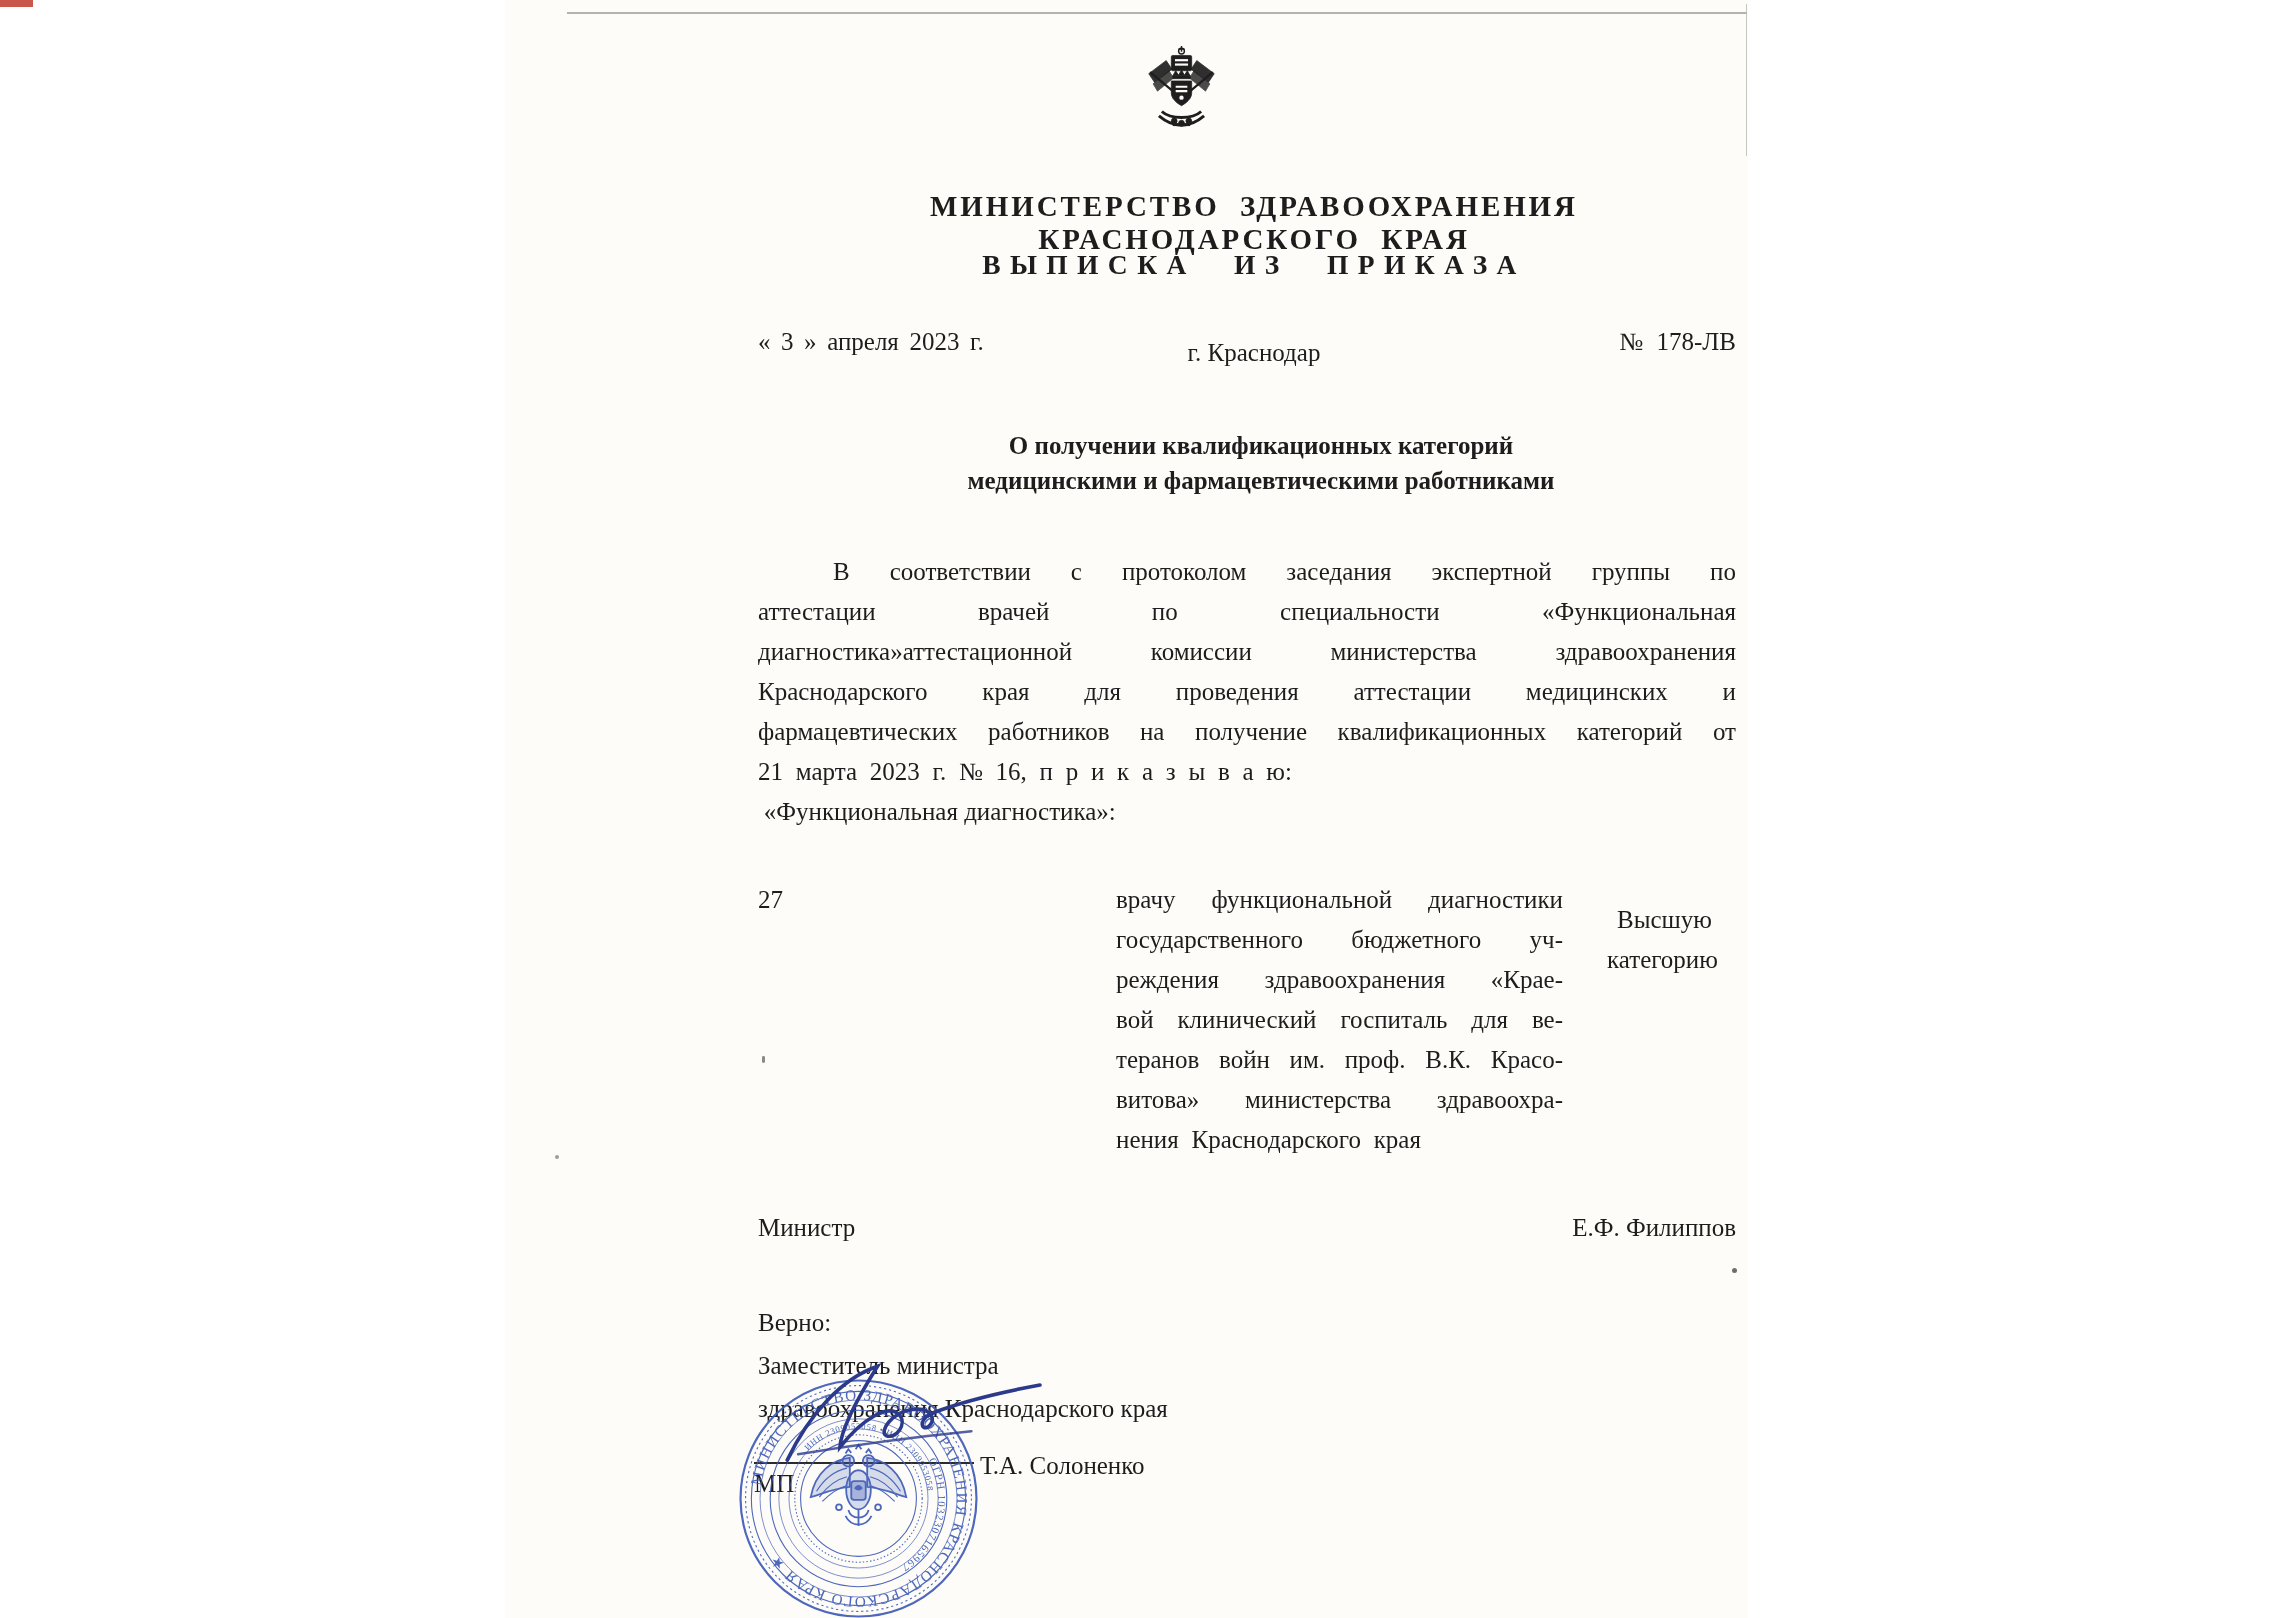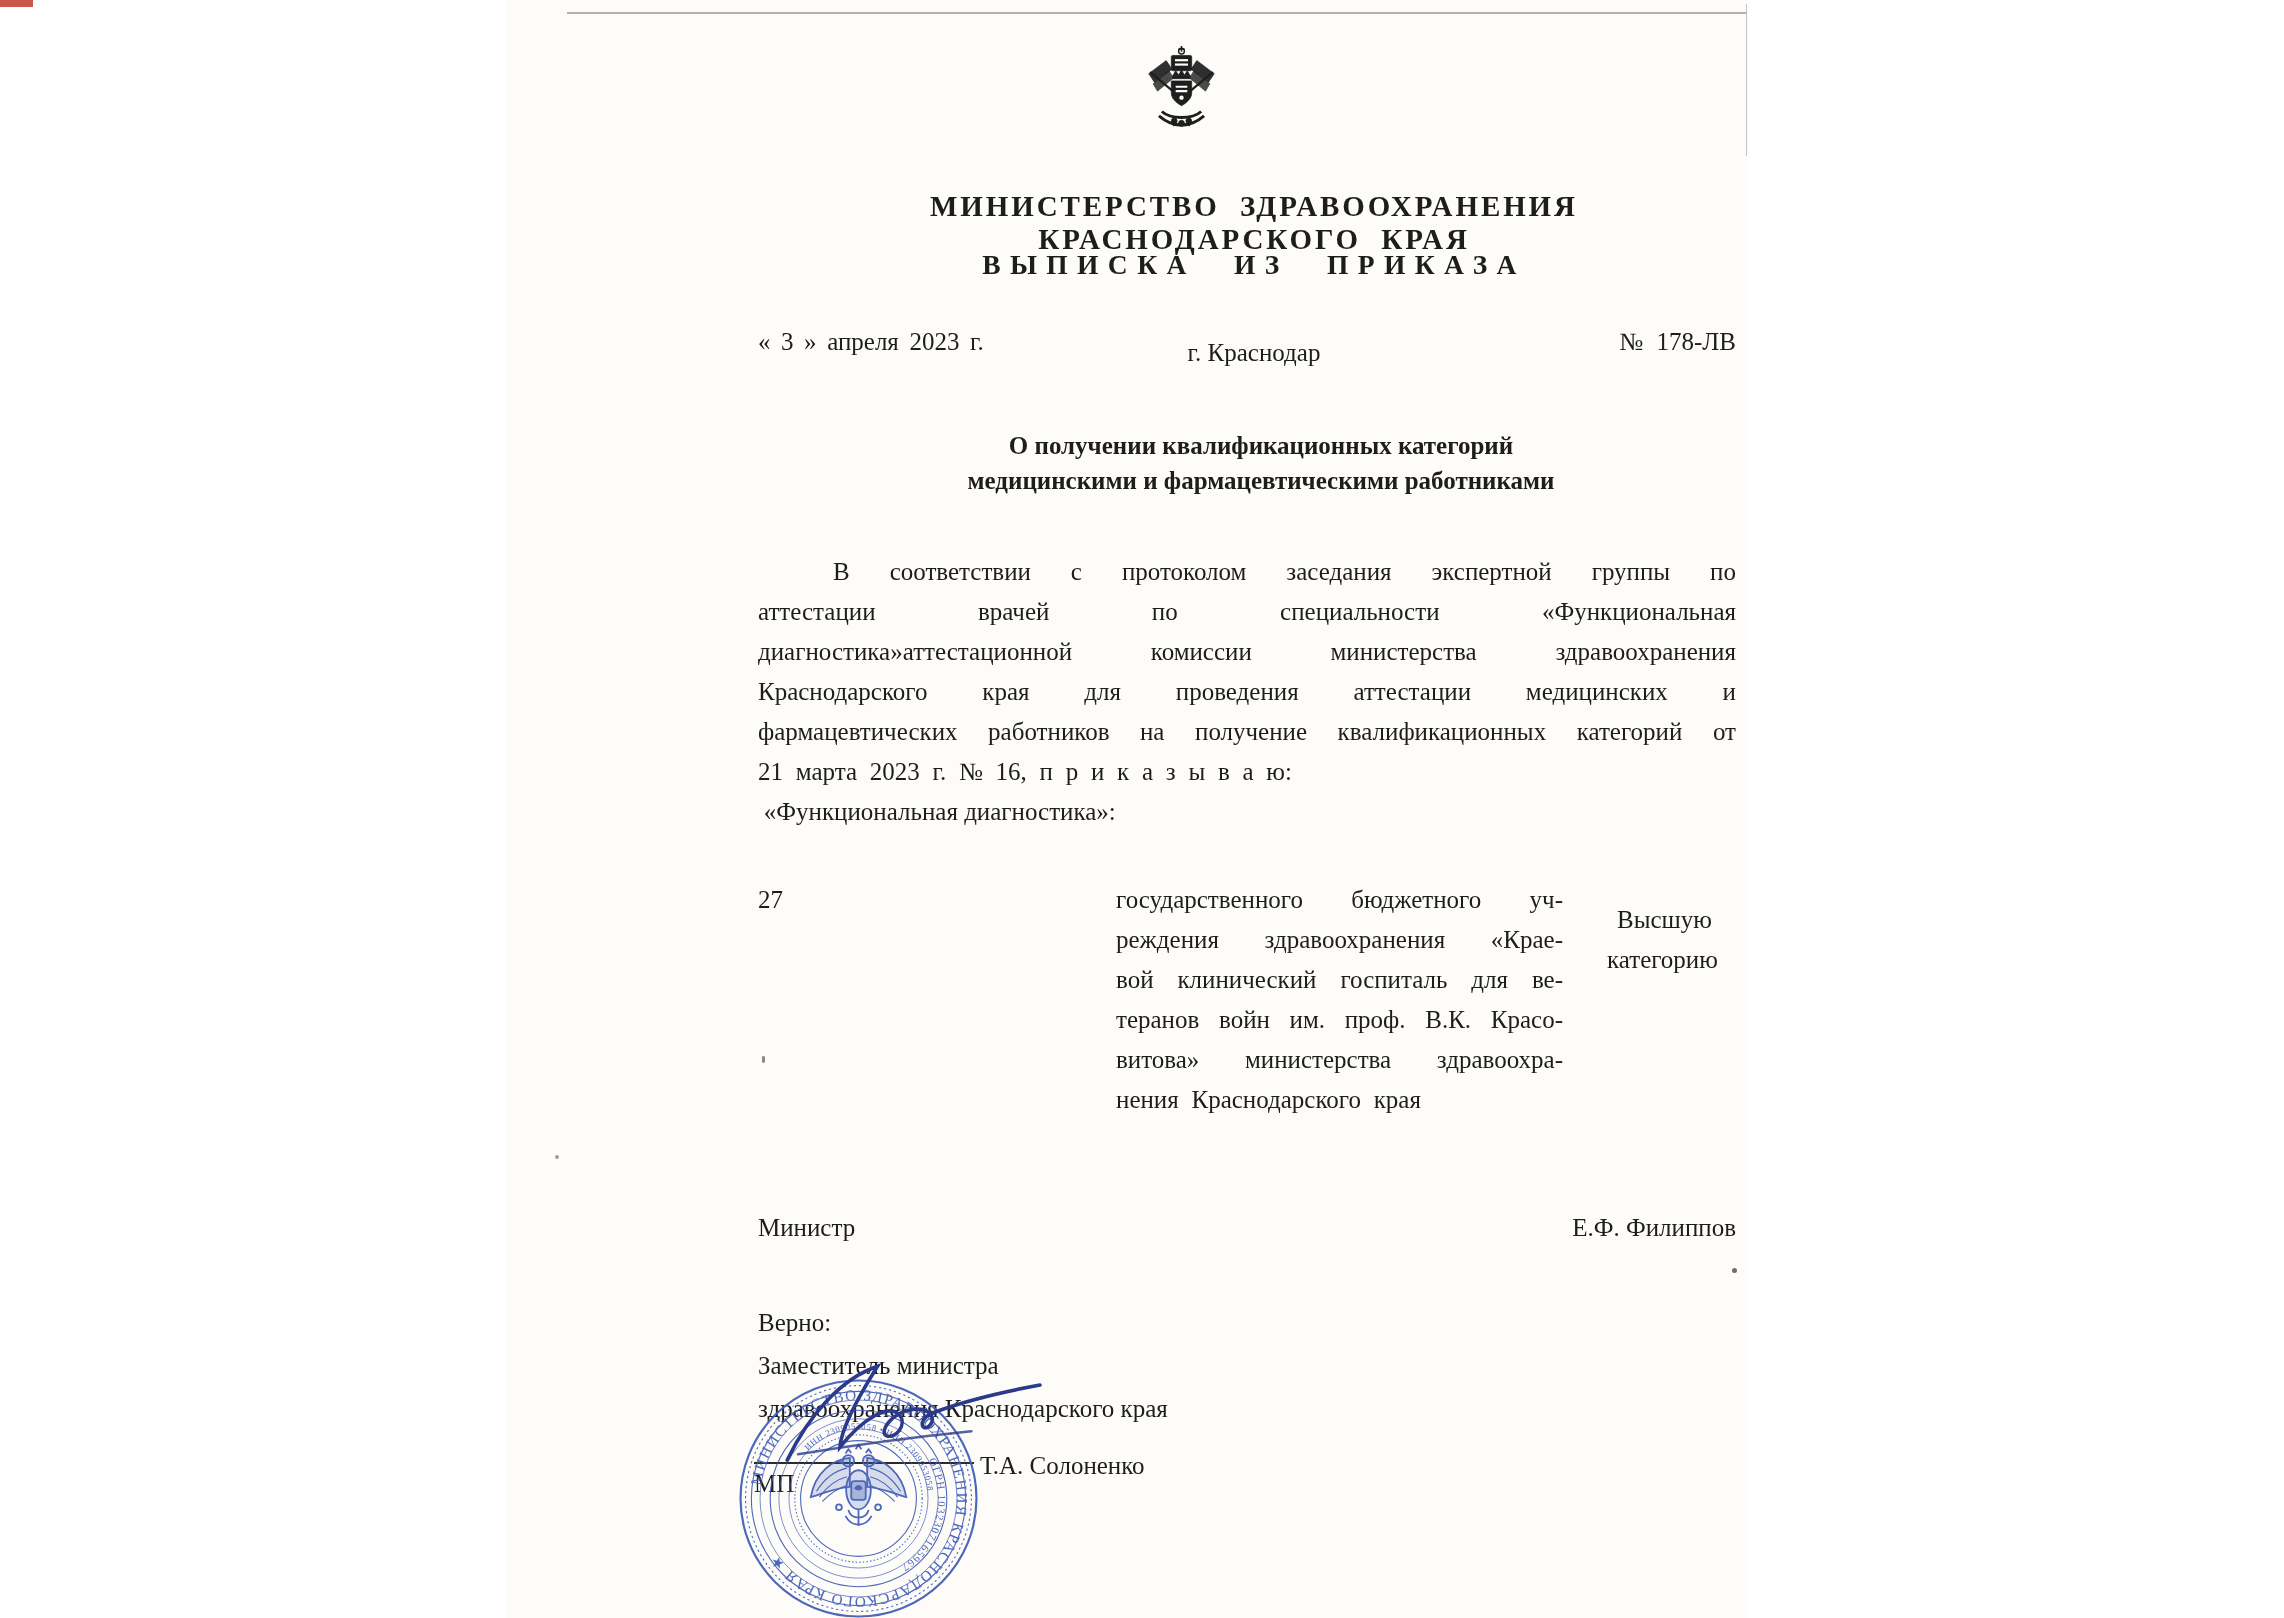--- a/index.html
+++ b/index.html
@@ -108,20 +108,21 @@
     <div class="bline just">диагностика»аттестационной комиссии министерства здравоохранения</div>
     <div class="bline just">Краснодарского края для проведения аттестации медицинских и</div>
     <div class="bline just">фармацевтических работников на получение квалификационных категорий от</div>
     <div class="bline ws1">21 марта 2023 г. № 16, п р и к а з ы в а ю:</div>
     <div class="bline pl">«Функциональная диагностика»:</div>
   </div>
 
   <div class="abs tbl">
     <div class="tnum">27</div>
     <div class="tpos">
+      <div class="just">врачу функциональной диагностики</div>
       <div class="just">государственного бюджетного уч-</div>
       <div class="just">реждения здравоохранения «Крае-</div>
       <div class="just">вой клинический госпиталь для ве-</div>
       <div class="just">теранов войн им. проф. В.К. Красо-</div>
       <div class="just">витова» министерства здравоохра-</div>
       <div class="ws1">нения Краснодарского края</div>
     </div>
     <div class="tcat">
       <div class="c1">Высшую</div>
       <div>категорию</div>

